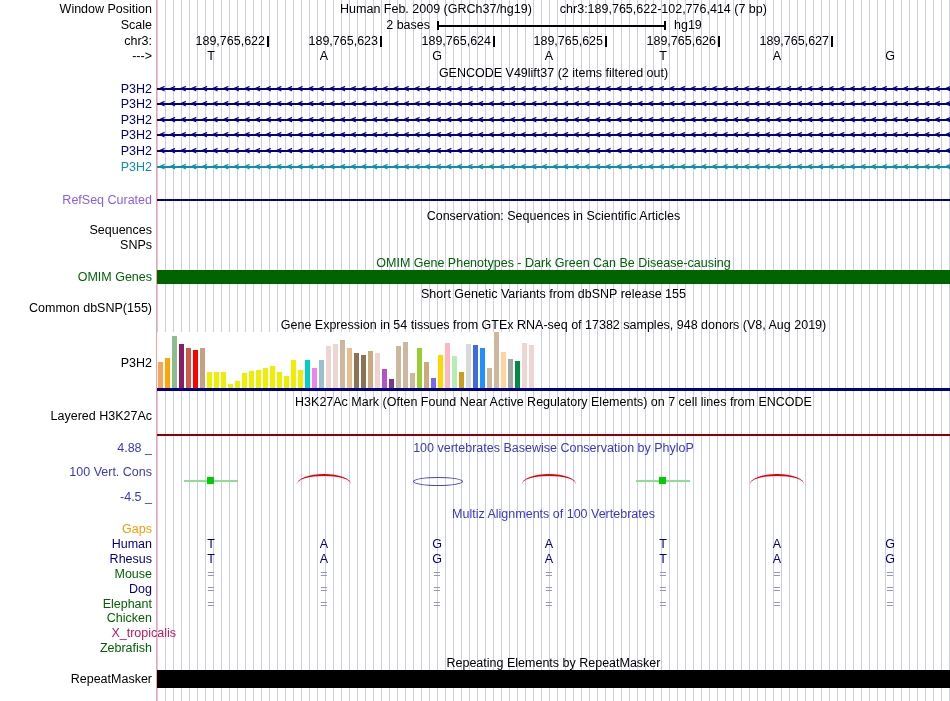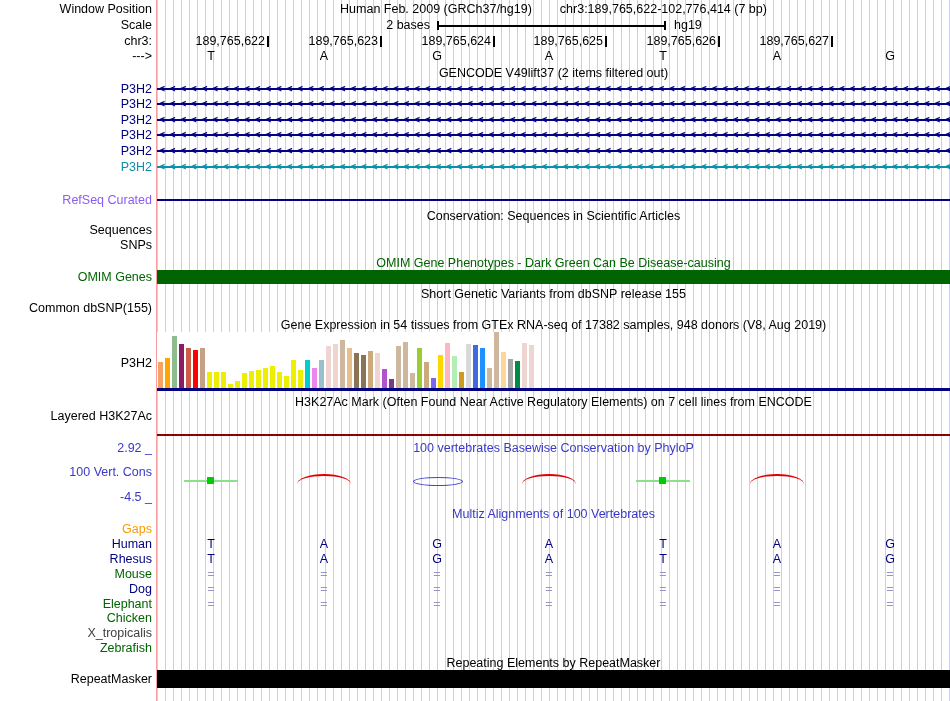--- a/index.html
+++ b/index.html
@@ -72,21 +72,21 @@
 
   <div class="ctitle" style="top:318px">Gene Expression in 54 tissues from GTEx RNA-seq of 17382 samples, 948 donors (V8, Aug 2019)</div>
   <div class="gtexbox"></div>
   <div class="label" style="top:356px">P3H2</div>
   <div class="hline" style="top:388px;height:2.5px;background:#000080"></div>
 
   <div class="ctitle" style="top:395px">H3K27Ac Mark (Often Found Near Active Regulatory Elements) on 7 cell lines from ENCODE</div>
   <div class="label" style="top:409px">Layered H3K27Ac</div>
   <div class="hline" style="top:434px;height:1.8px;background:#8b0000"></div>
 
-  <div class="label blue" style="top:441px">2.92 _</div>
+  <div class="label blue" style="top:441px">4.88 _</div>
   <div class="ctitle blue" style="top:441px">100 vertebrates Basewise Conservation by PhyloP</div>
   <div class="label blue" style="top:465px">100 Vert. Cons</div>
   <div class="label blue" style="top:490px">-4.5 _</div>
 
   <div class="ctitle blue" style="top:507px">Multiz Alignments of 100 Vertebrates</div>
 
   <div class="ctitle" style="top:656px">Repeating Elements by RepeatMasker</div>
   <div class="label" style="top:672px">RepeatMasker</div>
   <div class="hline" style="top:670px;height:18px;background:#000"></div>
 <div class="coord" style="left: 157px;">189,765,622</div>
@@ -235,15 +235,15 @@
     <div class="mcell" style="left: 890px; top: 582px; color: rgb(148, 148, 200);">=</div>
     <div class="label" style="top: 597px; color: rgb(0, 100, 0);">Elephant</div>
     <div class="mcell" style="left: 211px; top: 597px; color: rgb(148, 148, 200);">=</div>
     <div class="mcell" style="left: 324px; top: 597px; color: rgb(148, 148, 200);">=</div>
     <div class="mcell" style="left: 437px; top: 597px; color: rgb(148, 148, 200);">=</div>
     <div class="mcell" style="left: 549px; top: 597px; color: rgb(148, 148, 200);">=</div>
     <div class="mcell" style="left: 663px; top: 597px; color: rgb(148, 148, 200);">=</div>
     <div class="mcell" style="left: 777px; top: 597px; color: rgb(148, 148, 200);">=</div>
     <div class="mcell" style="left: 890px; top: 597px; color: rgb(148, 148, 200);">=</div>
     <div class="label" style="top: 611px; color: rgb(0, 100, 0);">Chicken</div>
-    <div class="label" style="top: 626px; color: #404040;">X_tropicalis</div>
+    <div class="label" style="top: 626px; color: #be185d; padding-left: 24px;">X_tropicalis</div>
     <div class="label" style="top: 641px; color: rgb(0, 100, 0);">Zebrafish</div>
   </div>
 
 </body></html>

